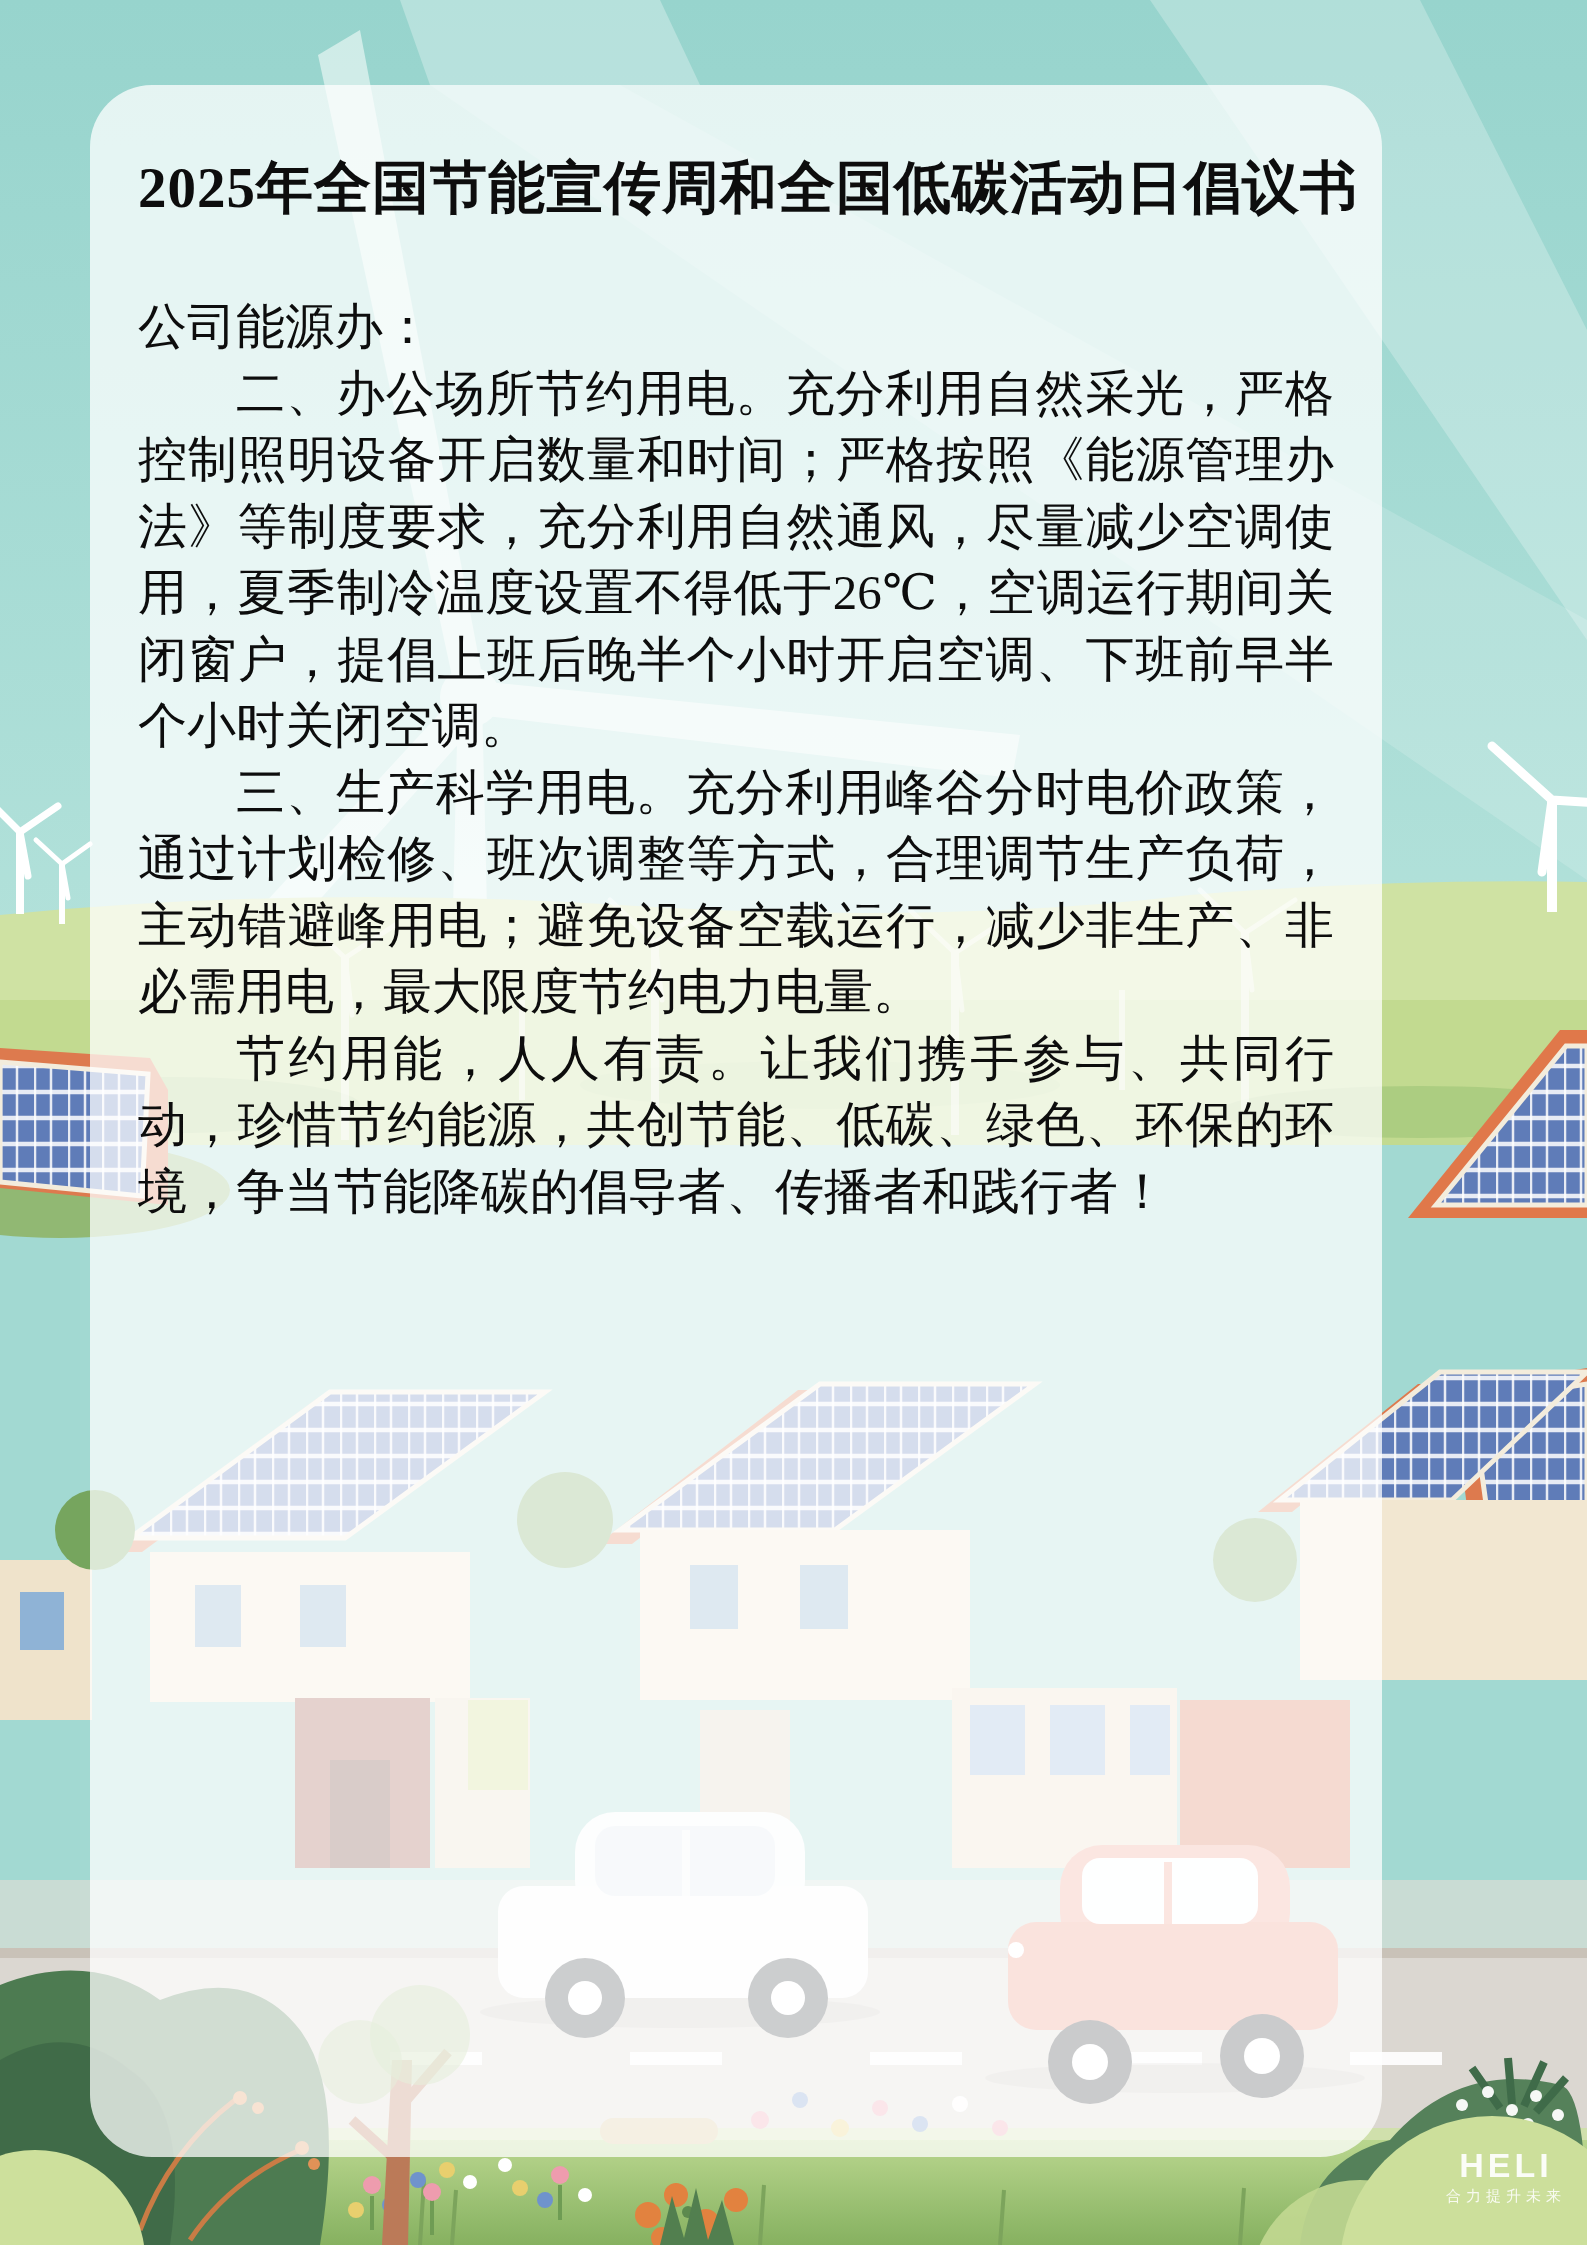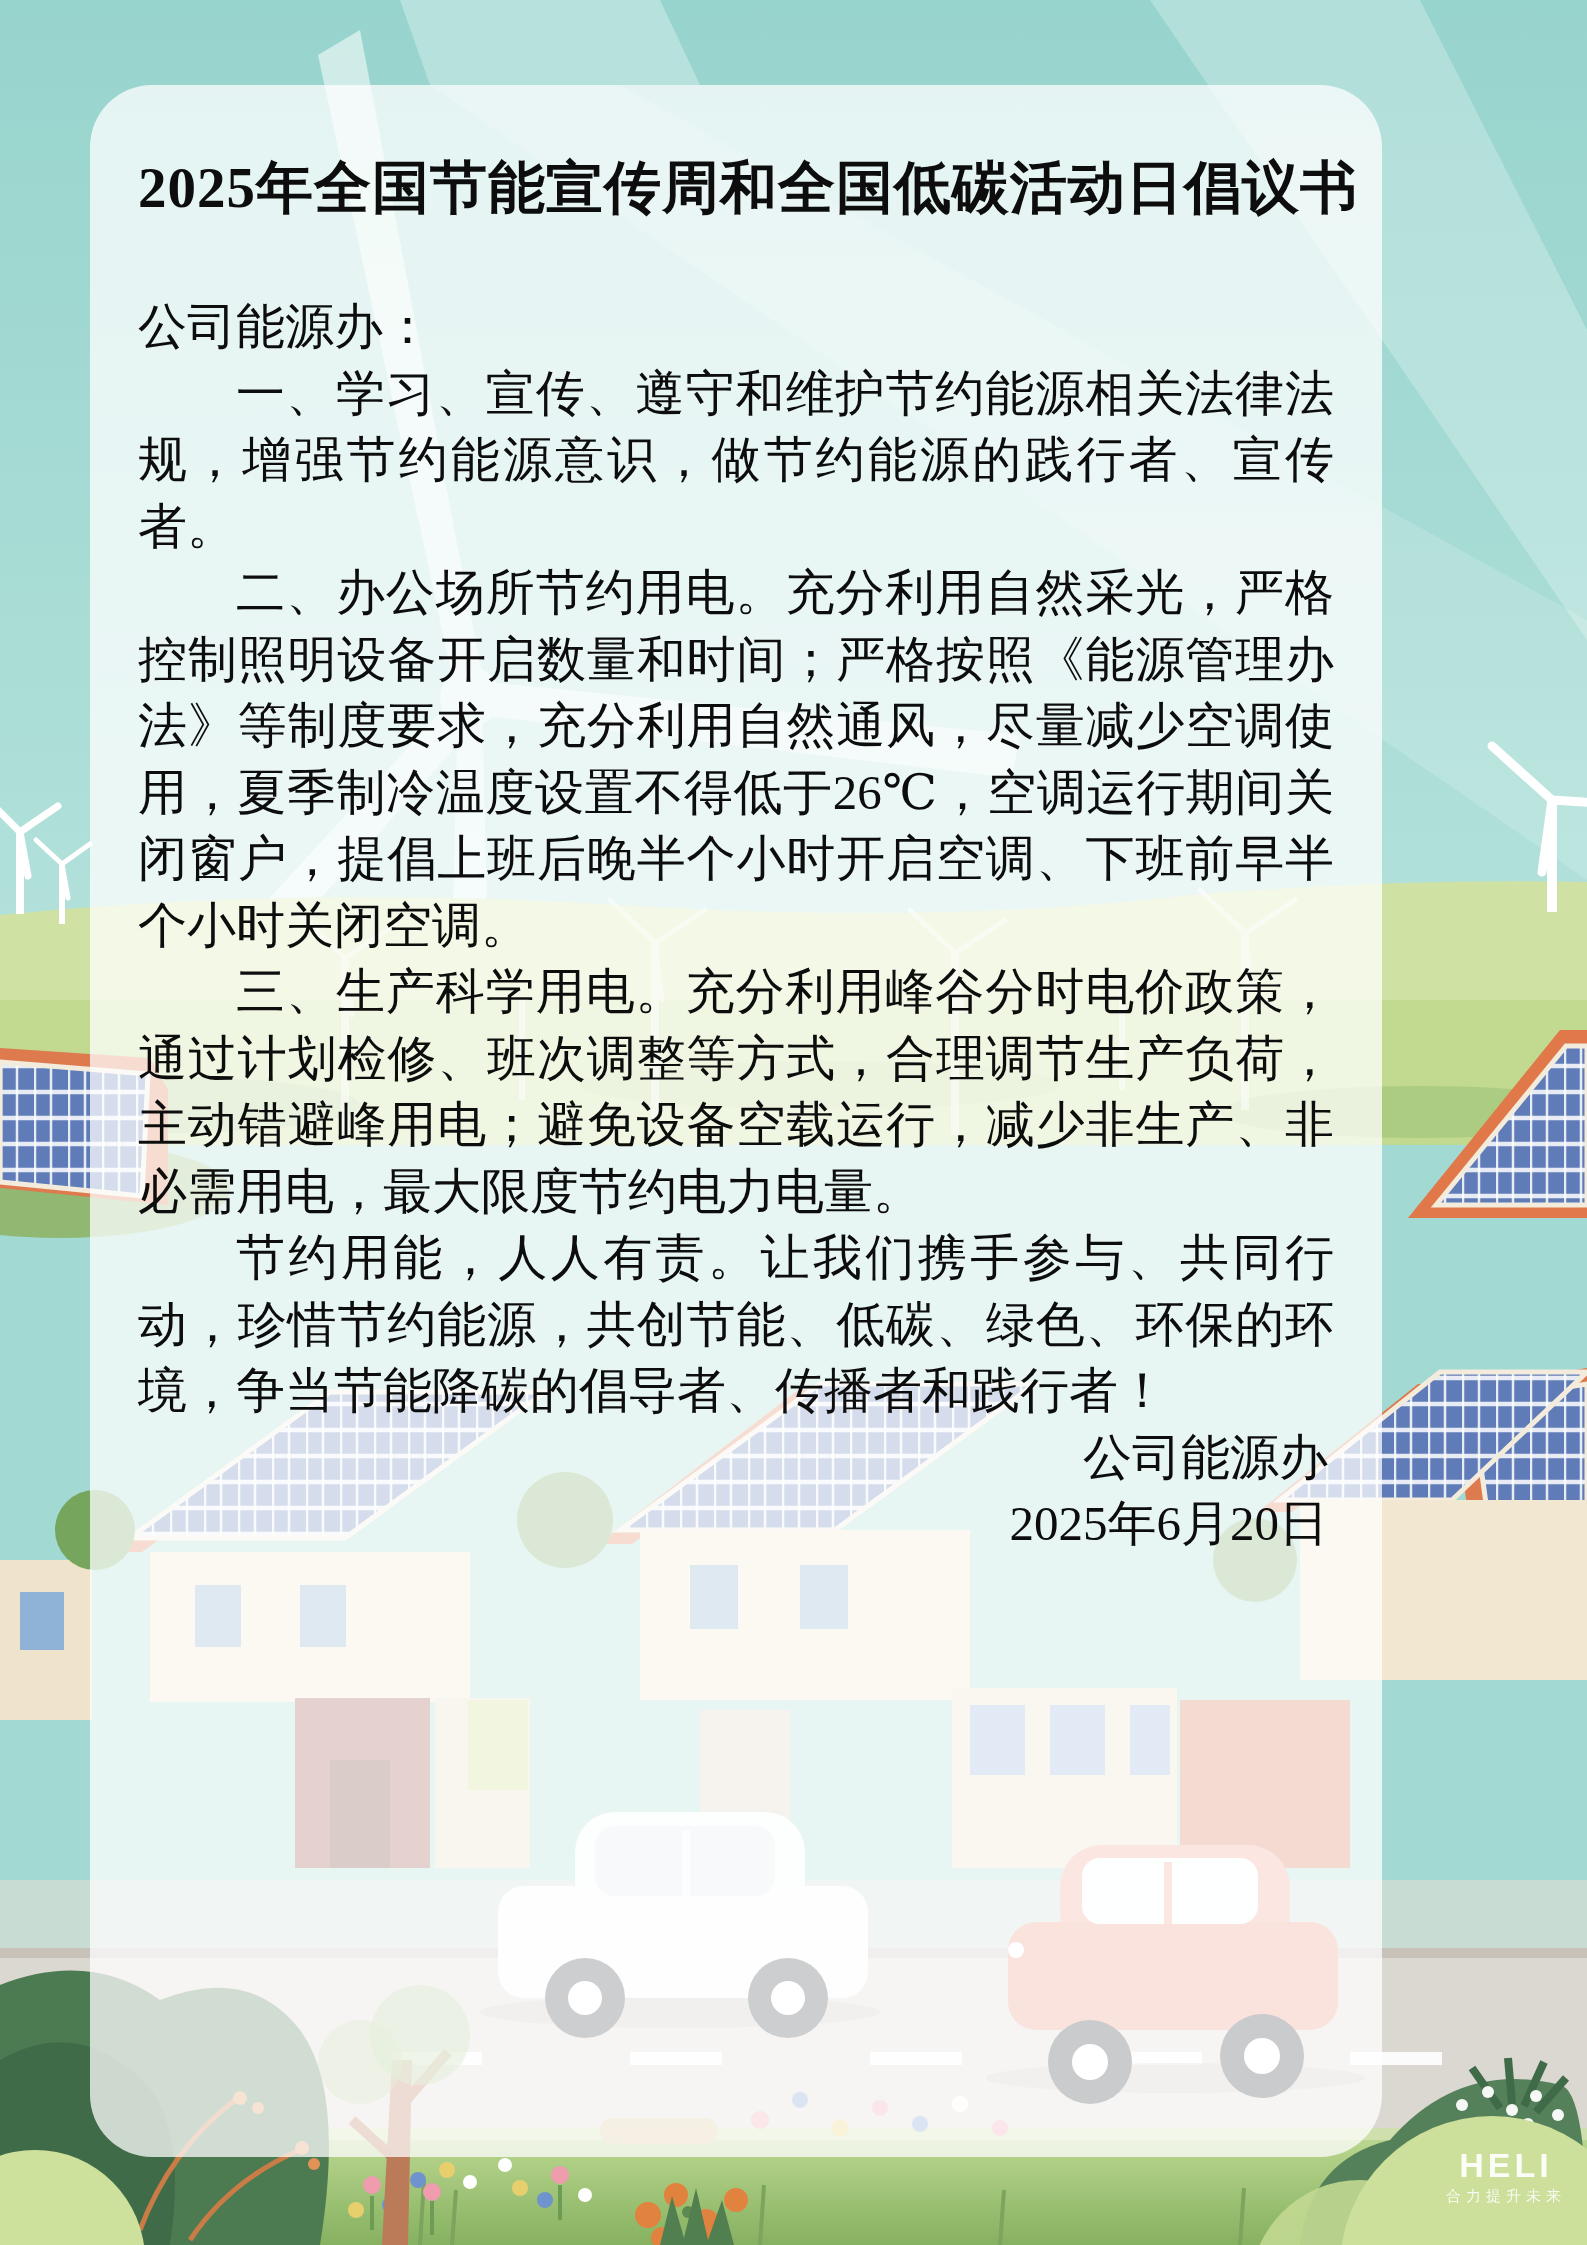--- a/index.html
+++ b/index.html
@@ -262,29 +262,24 @@
       </g>
       <circle cx="1360" cy="2290" r="110" fill="#c2d891" opacity="0.9"></circle>
       <circle cx="1492" cy="2268" r="152" fill="#ccdf9b"></circle>
     </g>
   </svg>
 
   <div class="card">
     <h1 class="doc-title">2025年全国节能宣传周和全国低碳活动日倡议书</h1>
     <div class="doc-body">
       <p class="salutation">公司能源办：</p>
-      <p>一、学习、宣传、遵守和维护节约能源相关法律法规，增强节约能源意识，做节约能源的践行者、宣传者。</p>
       <p>二、办公场所节约用电。充分利用自然采光，严格控制照明设备开启数量和时间；严格按照《能源管理办法》等制度要求，充分利用自然通风，尽量减少空调使用，夏季制冷温度设置不得低于26℃，空调运行期间关闭窗户，提倡上班后晚半个小时开启空调、下班前早半个小时关闭空调。</p>
       <p>三、生产科学用电。充分利用峰谷分时电价政策，通过计划检修、班次调整等方式，合理调节生产负荷，主动错避峰用电；避免设备空载运行，减少非生产、非必需用电，最大限度节约电力电量。</p>
       <p>节约用能，人人有责。让我们携手参与、共同行动，珍惜节约能源，共创节能、低碳、绿色、环保的环境，争当节能降碳的倡导者、传播者和践行者！</p>
     </div>
-    <div class="signature">
-      <div>公司能源办</div>
-      <div>2025年6月20日</div>
-    </div>
   </div>
 
   <div class="brand">
     <div class="brand-logo">HELI</div>
     <div class="brand-slogan">合力提升未来</div>
   </div>
 
 </div>
 
 </body></html>

